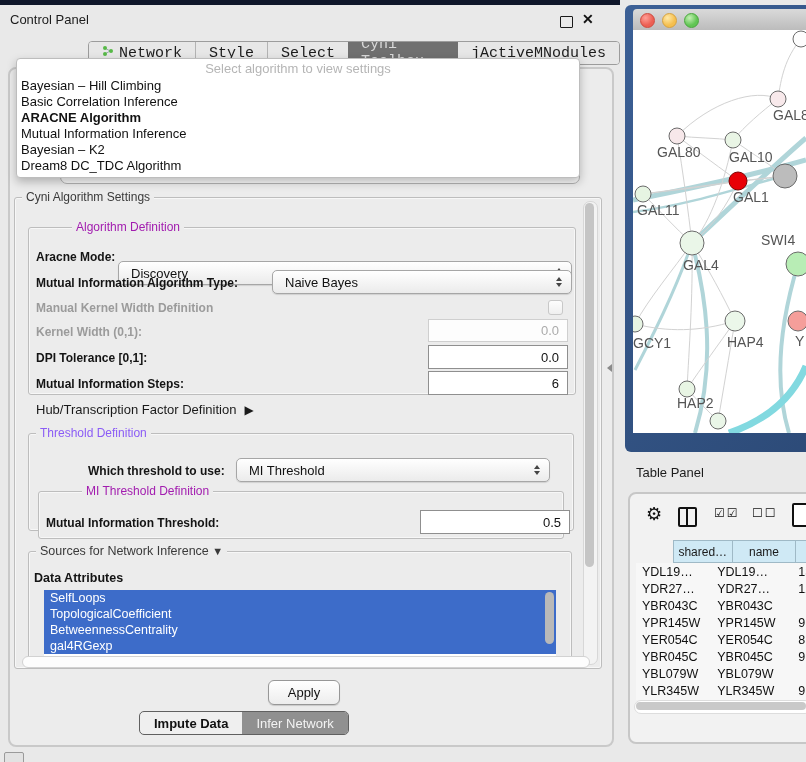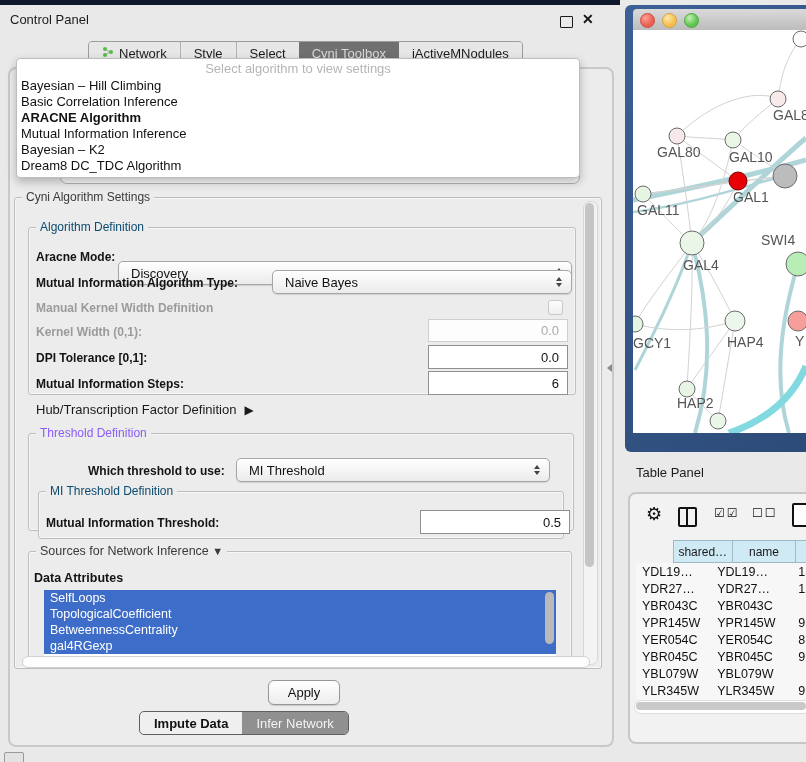--- a/index.html
+++ b/index.html
@@ -8,38 +8,38 @@
   .abs{position:absolute;}
 
   
   #left-region{left:0;top:0;width:620px;height:762px;border-top:5px solid #0f172a;background:#e9e9e9;}
   #cp-title{left:10px;top:0;height:30px;line-height:30px;font-size:13px;color:#1c1c1c;}
   #cp-float{left:560px;top:11px;width:11px;height:10px;border:1.6px solid #1a1a1a;border-radius:1px;}
   #cp-close{left:582px;top:6px;font-size:14px;font-weight:bold;color:#111;}
 
   .tabbar{display:flex;align-items:stretch;border:1px solid #9c9c9c;border-radius:4px;overflow:hidden;background:#e7e7e7;}
   #cp-tabs{left:88px;top:36px;height:22px;}
-  .tab{display:flex;align-items:center;gap:5px;padding:0 13px;font-size:13px;color:#1c1c1c;border-left:1px solid #b3b3b3;background:#e7e7e7;}
+  .tab{display:flex;align-items:center;gap:5px;padding:0 13px;font-size:15px;color:#1c1c1c;border-left:1px solid #b3b3b3;background:#e7e7e7;font-family:Liberation Mono, monospace;}
   .tab:first-child{border-left:none;}
   .tab.sel{background:#707070;color:#d9d9d9;border-left:none;}
   .tab.sel + .tab{border-left:none;}
 
   #cp-body{left:8px;top:62px;width:602px;height:676px;border:2px solid #c9c9c9;border-radius:8px;background:#ececec;}
 
   
   #algo-popup{left:16px;top:53px;width:562px;background:#fff;border:1px solid #bdbdbd;border-radius:4px;box-shadow:0 4px 10px rgba(0,0,0,.25);z-index:60;padding:1px 0 3px 0;}
   #algo-placeholder{height:18px;line-height:18px;text-align:center;color:#b5b5b5;font-size:13px;}
   .algo-item{height:16px;line-height:16px;padding-left:4px;font-size:13px;color:#111;white-space:nowrap;}
   .algo-item.hl{font-weight:bold;}
   #combo-sliver{left:60px;top:156px;width:518px;height:21px;border:1px solid #b3b3b3;border-radius:7px;background:#fafafa;z-index:5;}
 
   
   .grp{border:1px solid #bdbdbd;border-radius:3px;box-shadow:inset 0 0 0 1px rgba(255,255,255,.6);}
   .gtitle{position:absolute;top:-8px;left:7px;background:#ececec;padding:0 4px;font-size:12px;color:#3a3a3a;white-space:nowrap;}
-  .gtitle.blue{color:#0c4a6e;}
+  .gtitle.blue{color:#a21caf;margin-left:36px;}
   .gtitle.green{color:#8b5cf6;text-align:right;}
 
   #grp-settings{left:14px;top:192px;width:586px;height:470px;}
   #sb-outer{left:583px;top:196px;width:13px;height:462px;background:#f3f3f3;border:1px solid #d7d7d7;border-radius:7px;}
   #sb-outer-thumb{position:absolute;left:1px;top:1px;width:9px;height:364px;background:#c5c5c5;border-radius:6px;}
 
   .lbl{font-size:12px;font-weight:bold;color:#141414;white-space:nowrap;}
   .lbl.dis{color:#9b9b9b;}
   .combo{border:1px solid #a6a6a6;border-radius:5px;background:linear-gradient(#ffffff,#ebebeb);height:22px;display:flex;align-items:center;padding:0 24px 0 12px;font-size:13px;color:#111;box-shadow:0 1px 1px rgba(0,0,0,.12);}
   .stepper{position:absolute;right:9px;top:50%;transform:translateY(-50%);display:flex;flex-direction:column;gap:2px;}

